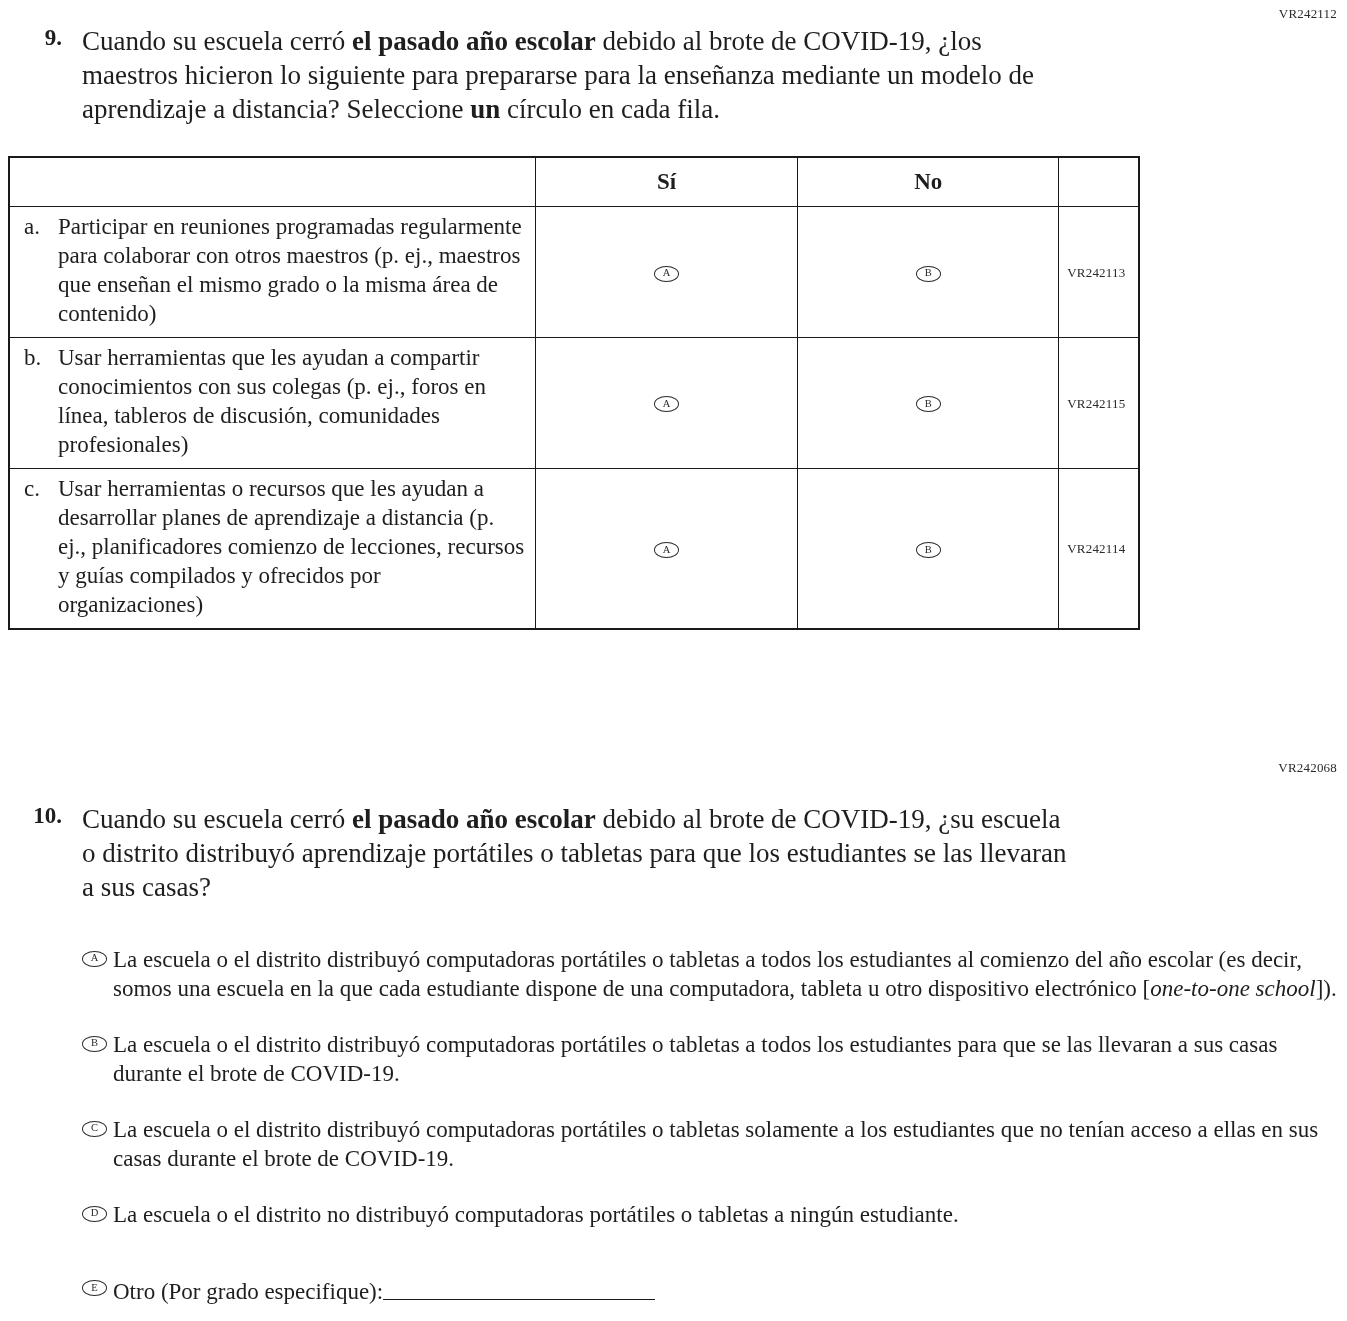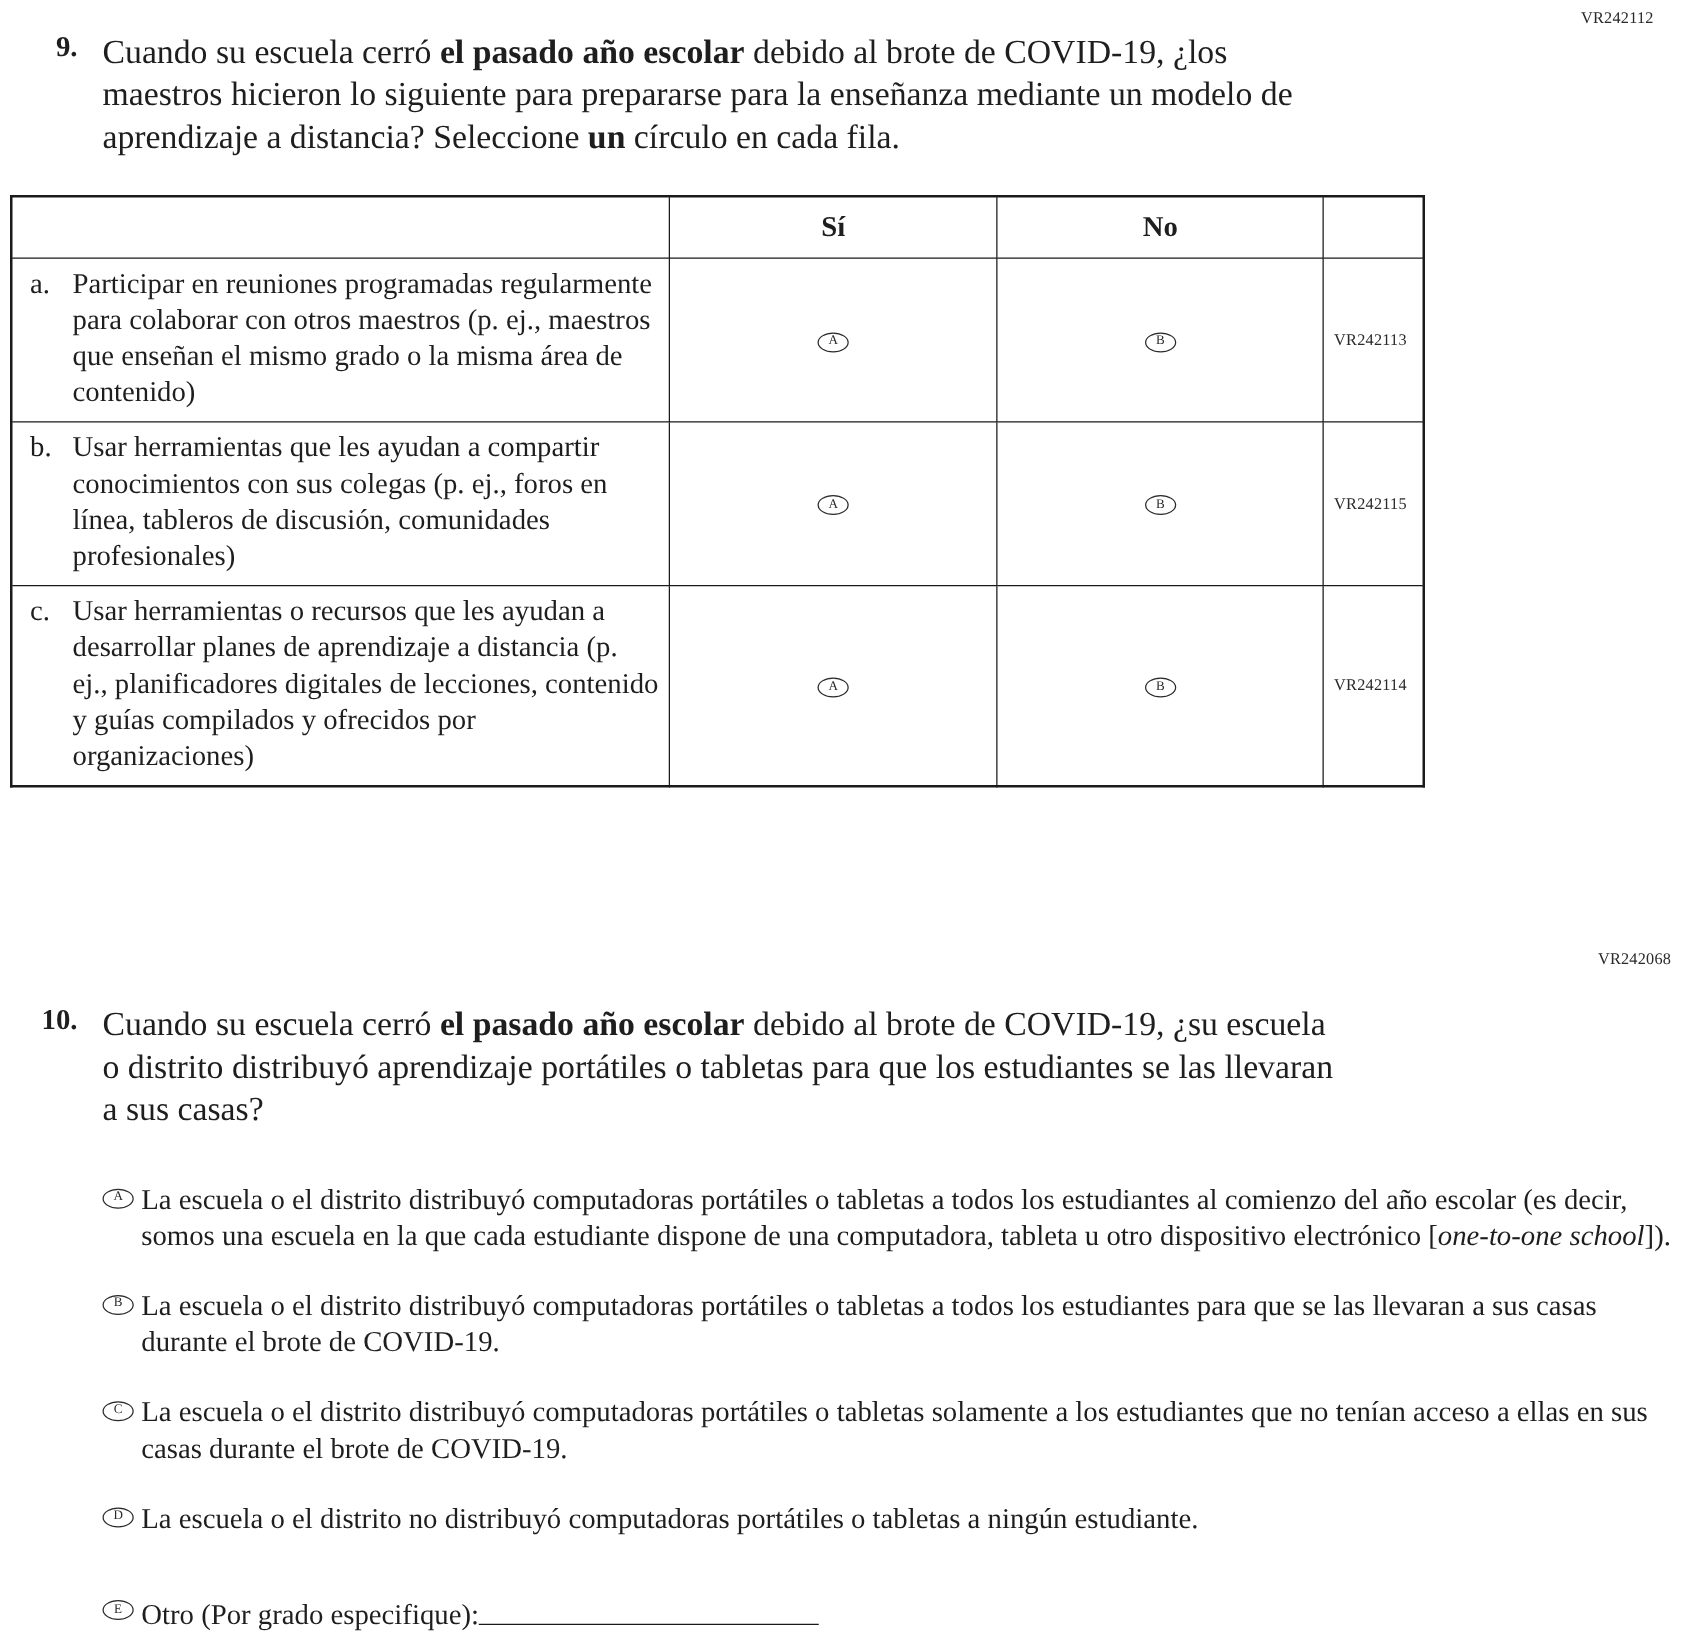--- a/index.html
+++ b/index.html
@@ -10,21 +10,21 @@
     font-family:"Liberation Serif","DejaVu Serif",serif;
     color:#1e1e1e;
     overflow:hidden;
   }
   .small-code {
     font-size:13px;
     letter-spacing:0.2px;
     color:#2a2a2a;
     font-family:"Liberation Serif","DejaVu Serif",serif;
   }
-  .top-code { position:absolute; top:6px; right:24px; }
+  .top-code { position:absolute; top:6px; right:10px; }
   .mid-code-row { text-align:right; padding-right:10px; margin-top:128px;margin-left:12px; }
 
   .question {
     display:flex;
     align-items:flex-start;
   }
   .q9-block { margin-top:24px; }
   .q10-block { margin-top:26px; }
   .qnum {
     width:62px;
@@ -169,21 +169,21 @@
     </td>
     <td class="code-cell">
       <span class="small-code">VR242115</span>
     </td>
   </tr>
 
   <tr>
     <td class="stmt-cell">
       <div class="stmt">
         <span class="stmt-letter">c.</span>
-        <span class="stmt-text">Usar herramientas o recursos que les ayudan a desarrollar planes de aprendizaje a distancia (p. ej., planificadores digitales de lecciones, contenido y guías compilados y ofrecidos por organizaciones)</span>
+        <span class="stmt-text">Usar herramientas o recursos que les ayudan a desarrollar planes de aprendizaje a distancia (p. ej., planificadores comienzo de lecciones, recursos y guías compilados y ofrecidos por organizaciones)</span>
       </div>
     </td>
     <td class="bubble-cell">
       <span class="bubble">A</span>
     </td>
     <td class="bubble-cell">
       <span class="bubble">B</span>
     </td>
     <td class="code-cell">
       <span class="small-code">VR242114</span>

